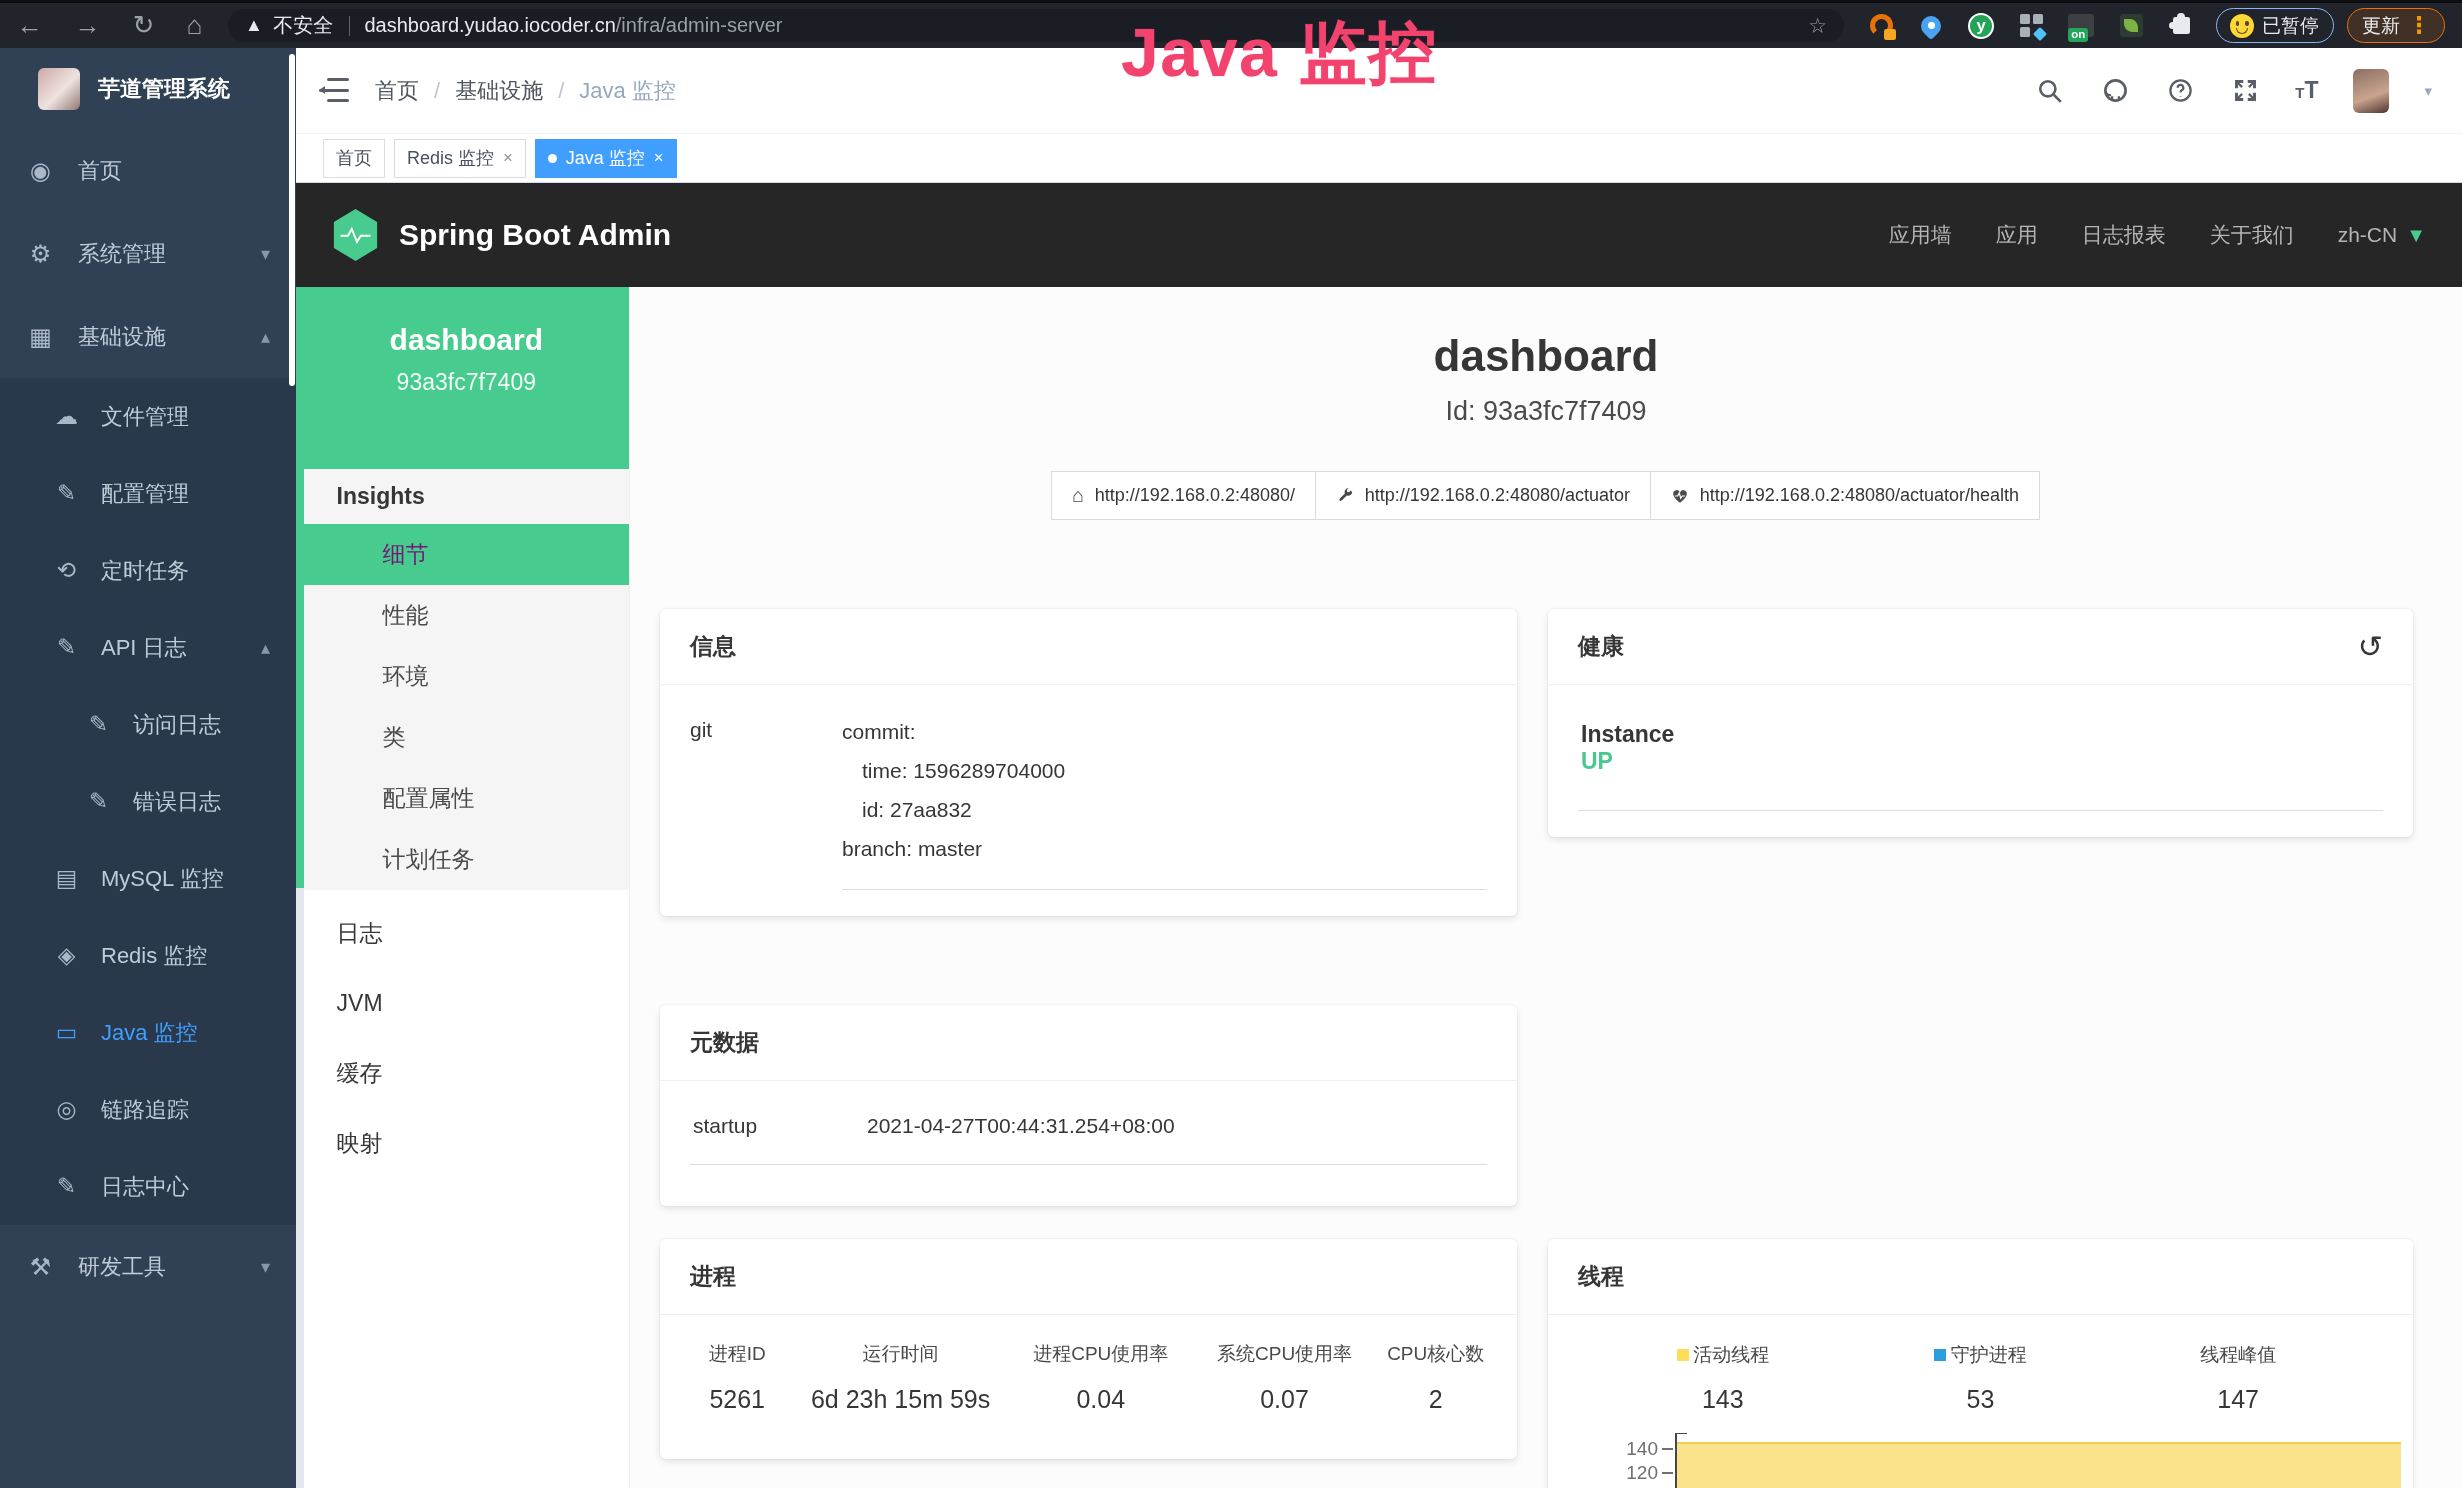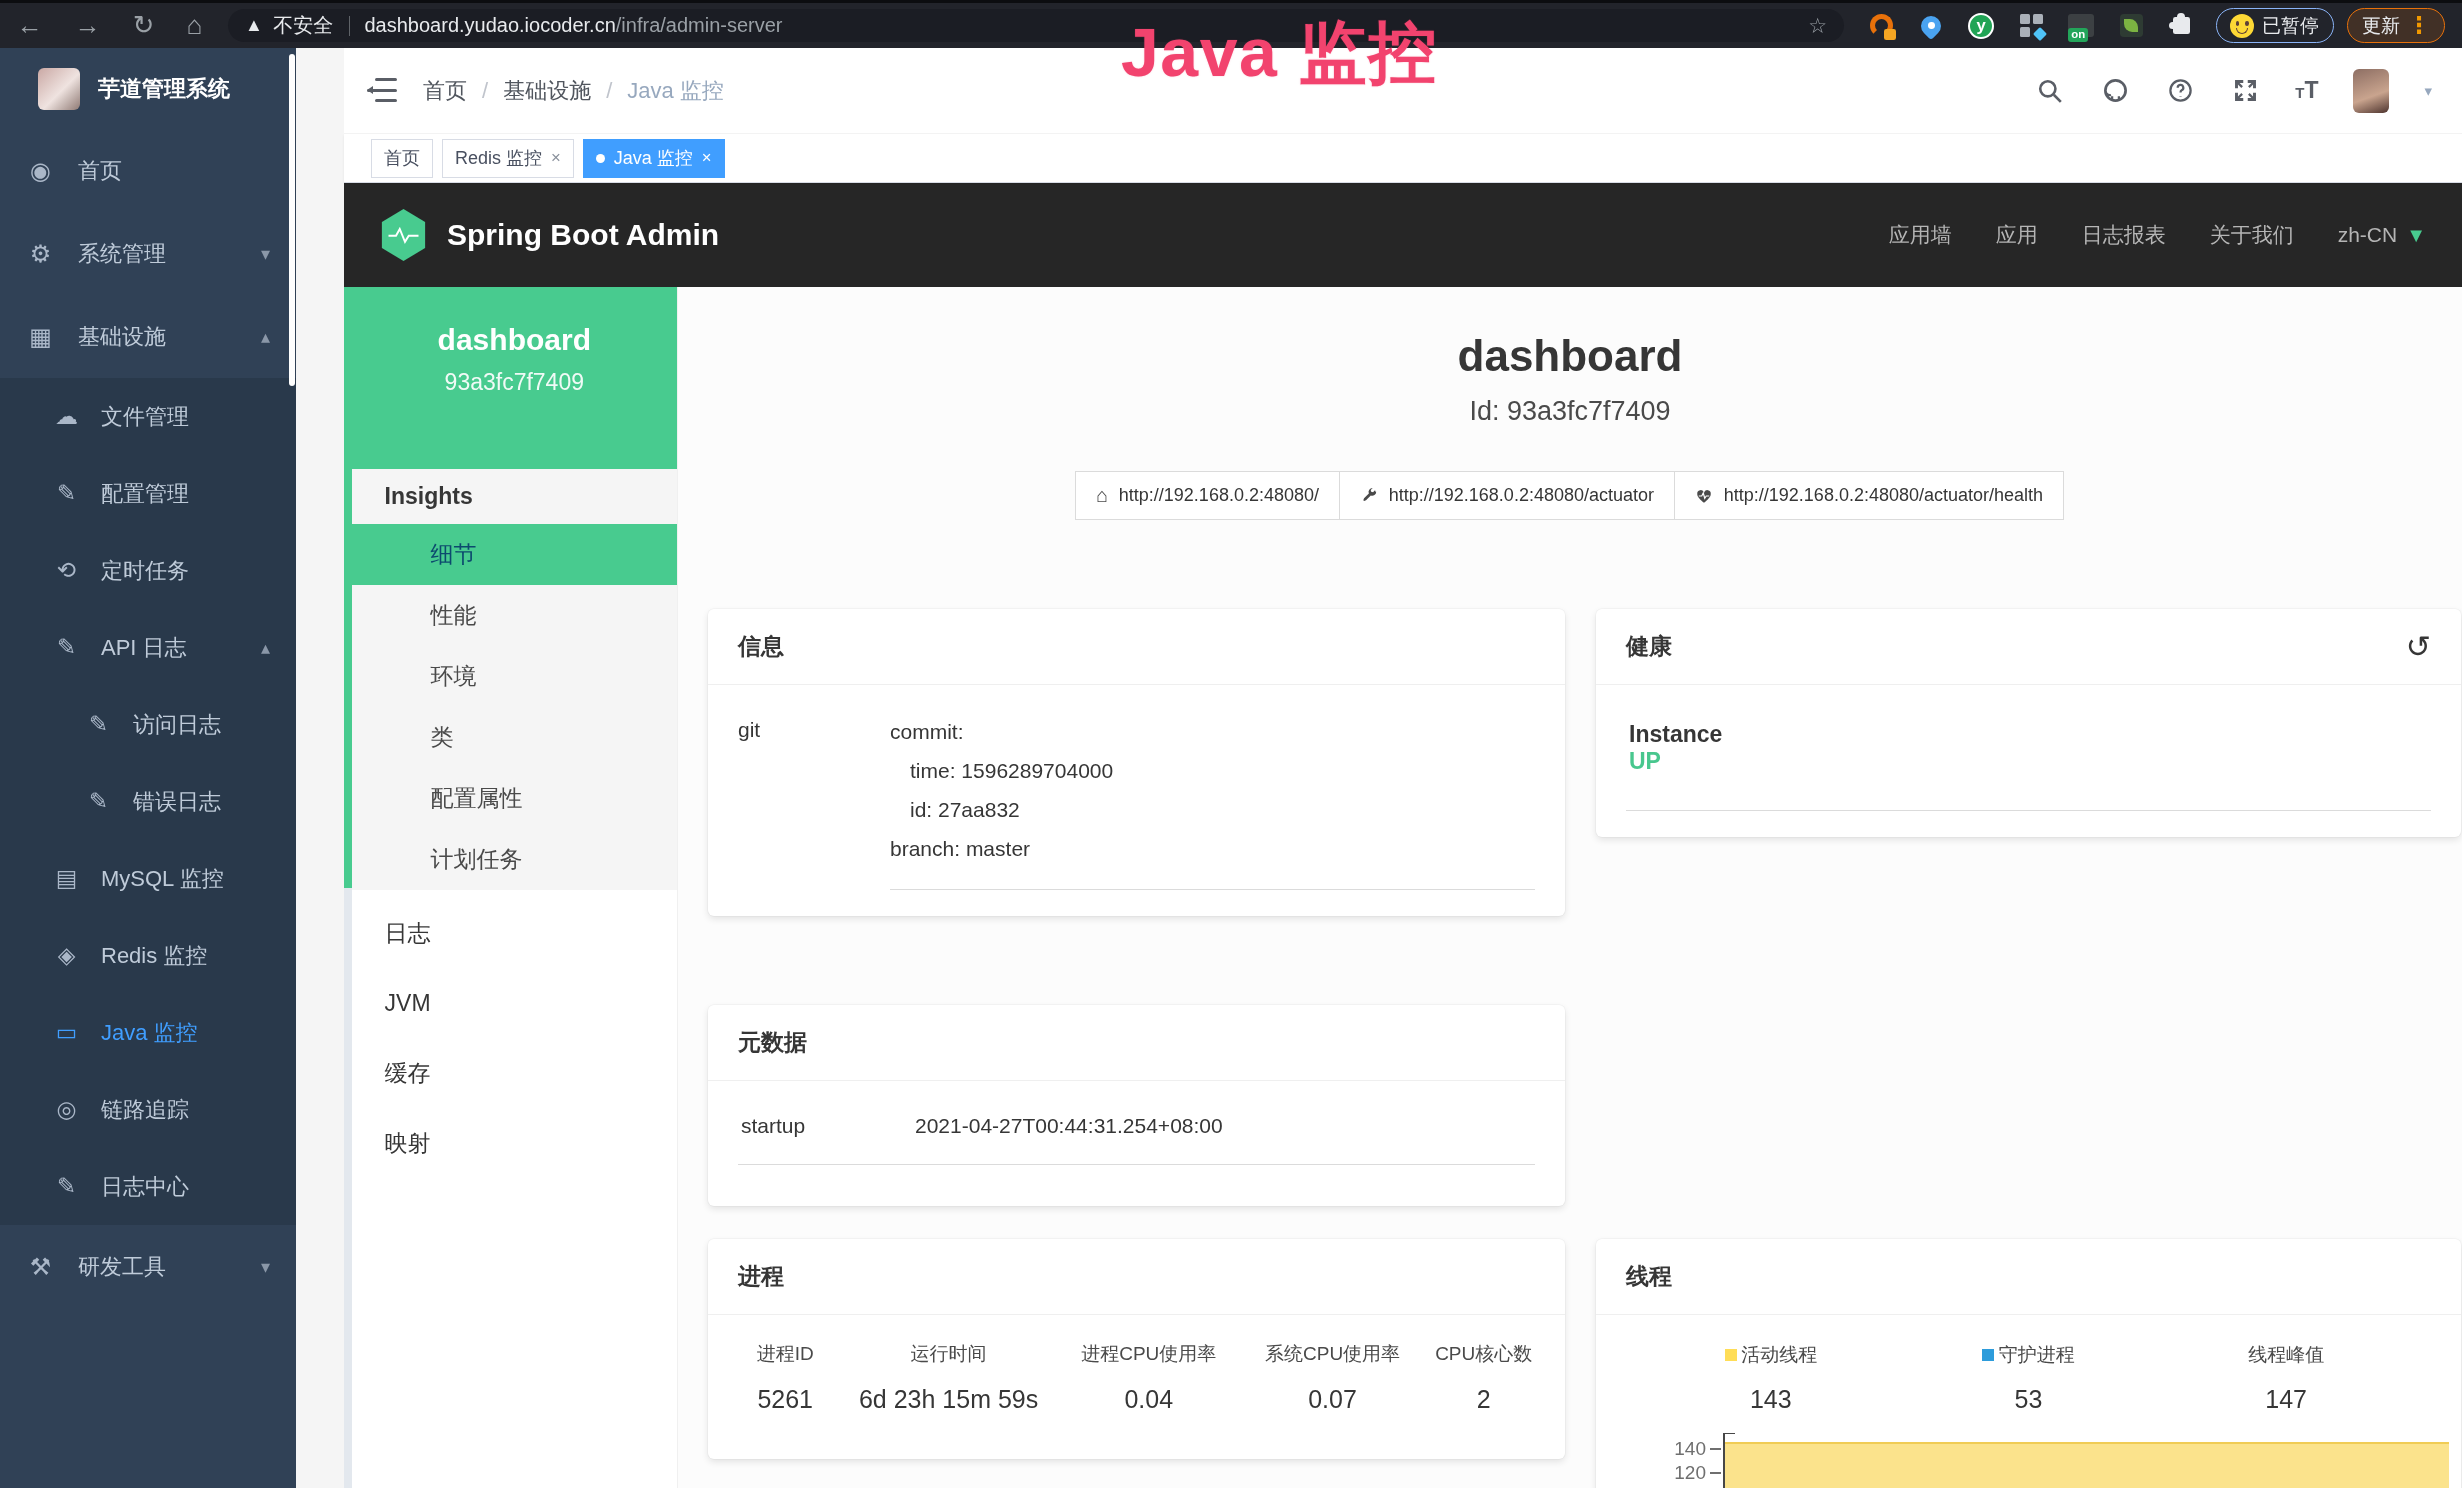--- a/index.html
+++ b/index.html
@@ -41,21 +41,21 @@
   .pill { display:flex; align-items:center; gap:7.6px; height:35px; border-radius:17.4px; padding:0 13.7px; font-size:19px; color:#e8eaed; }
   .paused { border:1.5px solid #8ab4f8; margin-right:13.7px; }
   .emoji { position:relative; width:24px; height:24px; background:#fdd835; border-radius:50%; }
   .emoji i { position:absolute; top:7.6px; width:3.8px; height:4.6px; background:#5d4037; border-radius:50%; }
   .emoji i:nth-child(1){left:5.3px} .emoji i:nth-child(2){right:5.3px}
   .emoji b { position:absolute; left:6px; bottom:3.8px; width:12px; height:6px; border:1.5px solid #5d4037; border-top:none; border-radius:0 0 9px 9px; }
   .update { border:1.5px solid #e8710a; background:rgba(232,113,10,.16);text-align:right; }
   .update .dots { color:#f29900; font-size:23px; font-weight:bold; letter-spacing:0; }
 
   
-  .workspace { position:absolute; left:0; top:48px; right:0; bottom:0; display:flex;gap:48px; }
+  .workspace { position:absolute; left:0; top:48px; right:0; bottom:0; display:flex; }
 
   
   .sidebar { position:relative; width:296px; background:#304156; flex:none; color:#bfcbd9; }
   .logo-row { height:81px; display:flex; align-items:center; padding:0 0 0 38px; gap:18px; }
   .logo-img { width:42px; height:42px; border-radius:6px;
     background:linear-gradient(135deg,#caa8a4,#efe3e0 55%,#8f7a74); }
   .logo-title { color:#fff; font-size:22px; font-weight:bold; }
   .menu { font-size:22px; }
   .mi { height:83px; display:flex; align-items:center; padding:0 26px; gap:23px; cursor:pointer; }
   .mi .mic { width:29px; font-size:24px; color:#aab7c8; text-align:center; flex:none; }
@@ -109,21 +109,21 @@
   .sba-body { flex:1; display:flex; min-height:0; }
   .sba-side { position:relative; width:334px; flex:none; background:#fff; border-right:0.8px solid #f0f0f0; }
   .strip-green { position:absolute; left:0; top:0; width:7.6px; height:601px; background:#48cb8f; }
   .strip-gray { position:absolute; left:0; top:601px; width:7.6px; bottom:0; background:#e3e8ee; }
   .inst-head { margin-left:7.6px; height:182px; background:#48cb8f; color:#fff; text-align:center; padding-top:36px; }
   .inst-name { font-size:30px; font-weight:bold; }
   .inst-id { font-size:23px; margin-top:12px; opacity:.92; }
   .insights { margin-left:7.6px; background:#f5f5f5; }
   .sec-title { height:55px; line-height:55px; padding-left:33px; font-size:23px; font-weight:bold; color:#363636; }
   .ins-item { height:61px; line-height:61px; padding-left:79px; font-size:23px; color:#4a4a4a; cursor:pointer; }
-  .ins-item.active { background:#48cb8f; color:#0c4a6e; }
+  .ins-item.active { background:#48cb8f; color:#701a75; }
   .side-groups { margin-left:7.6px; padding-top:7.6px; }
   .grp-item { height:70px; line-height:70px; padding-left:33px; font-size:23px; color:#363636; cursor:pointer; }
 
   .sba-content { flex:1; position:relative; background:#fcfcfc; overflow:hidden; }
   .page-head { text-align:center; padding-top:44px; }
   .page-title { font-size:44px; font-weight:bold; color:#363636; }
   .page-id { font-size:27px; color:#4a4a4a; margin-top:15px; }
   .endpoints { display:flex; justify-content:center; margin-top:44px; }
   .chip { display:flex; align-items:center; gap:10.6px; height:49px; padding:0 20px; background:#fff;
     border:0.8px solid #dbdbdb; font-size:18px; color:#363636; margin-left:-0.8px; cursor:pointer; }

